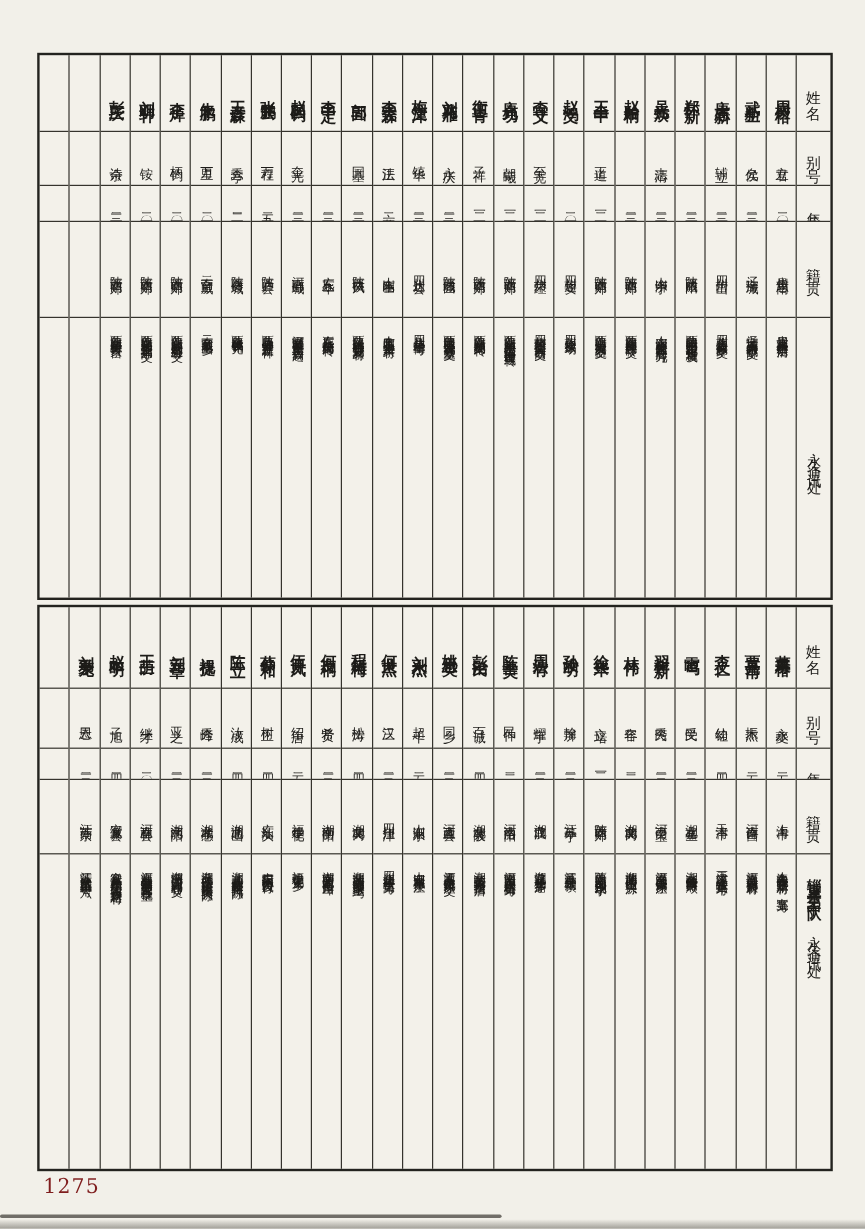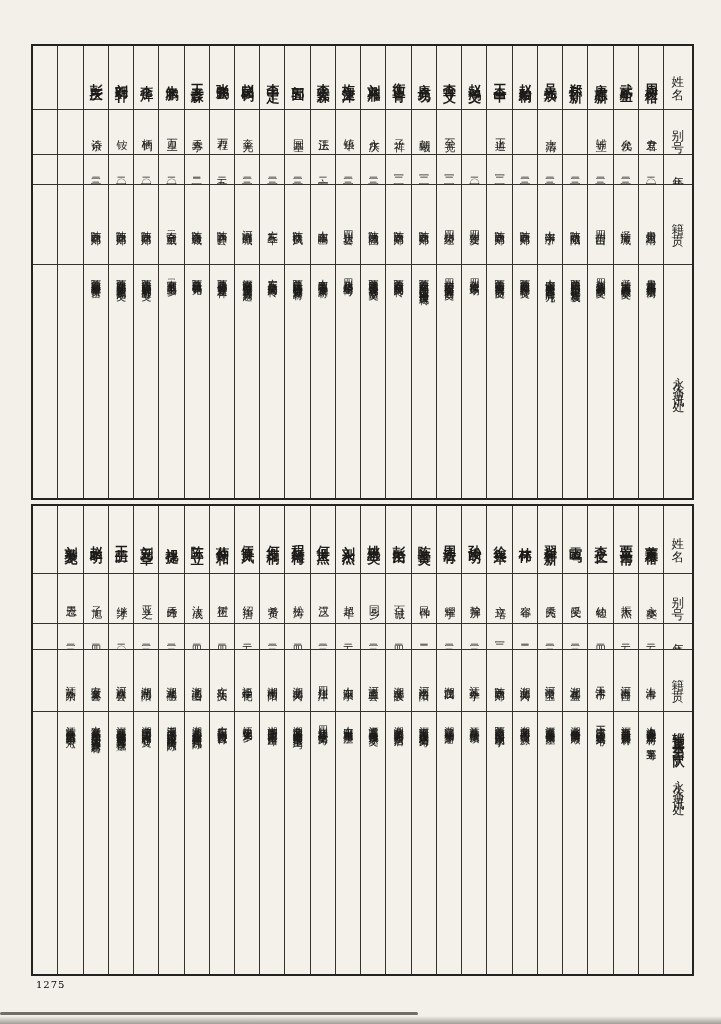--- a/index.html
+++ b/index.html
@@ -68,21 +68,21 @@
   .addr-hdr-stack{
     height:100%;box-sizing:border-box;
     display:flex;flex-direction:column;align-items:center;
     padding-top:10px;gap:20px;
   }
   .unit-label{font-size:12px;font-weight:600;letter-spacing:4px;}
   
   .page-num{
     position:absolute;left:36px;top:979px;
     font-family:"DejaVu Serif","Liberation Serif",serif;
-    font-size:10px;color:#000000;letter-spacing:1px;
+    font-size:17px;color:#7f1d1d;letter-spacing:1px;
   }
   .scan-edge-bottom{
     position:absolute;left:0;bottom:0;width:100%;height:8px;
     background:linear-gradient(to bottom,rgba(0,0,0,0),rgba(60,58,50,.45));
   }
   .scan-line-bottom{
     position:absolute;left:0;bottom:9px;width:58%;height:3px;
     background:#45433c;opacity:.75;border-radius:2px;
   }
 </style>

